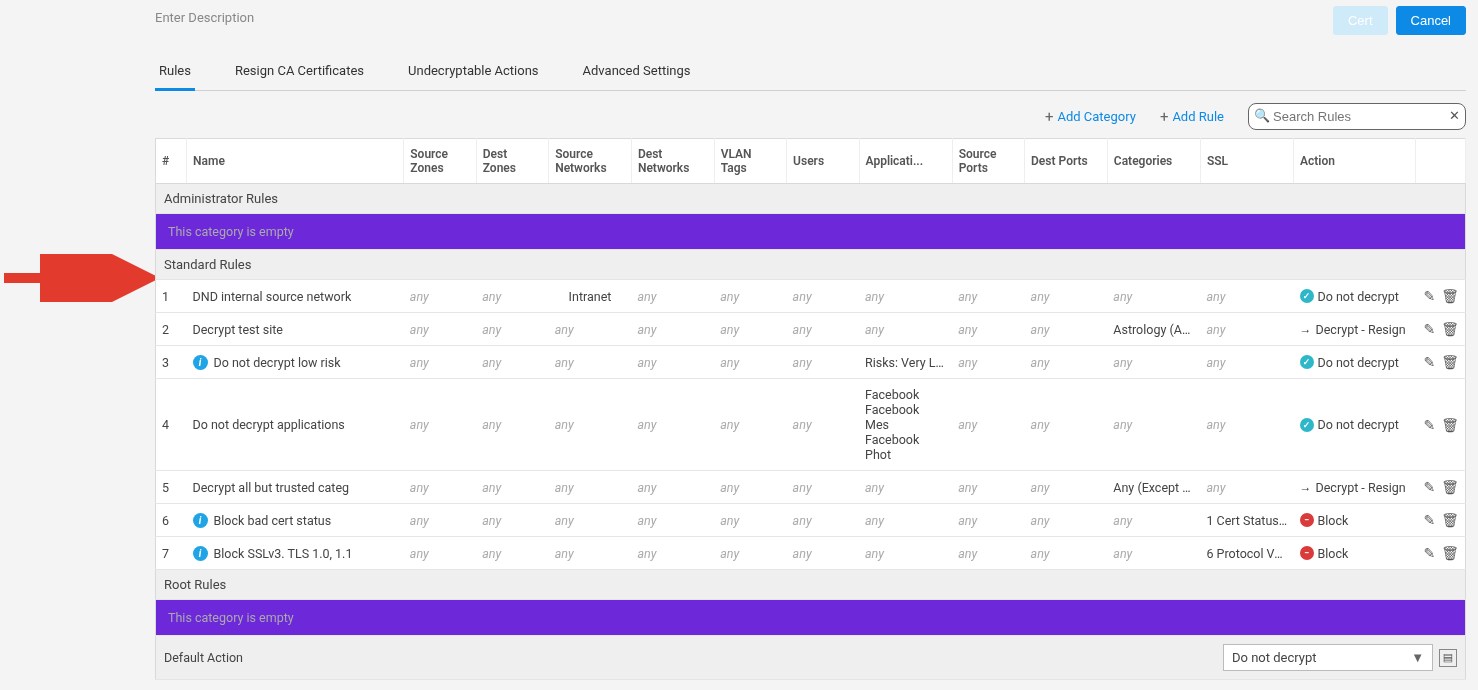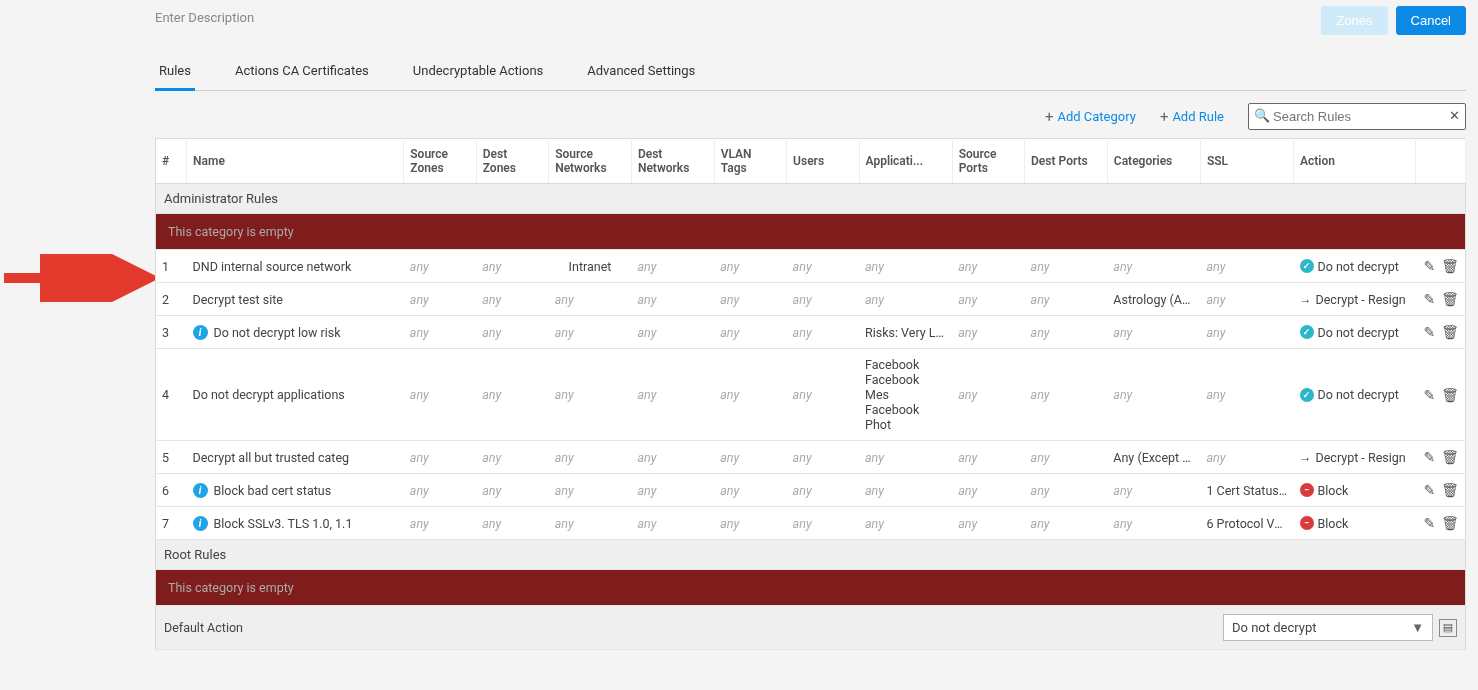--- a/index.html
+++ b/index.html
@@ -13,30 +13,30 @@
   .btn { border: 1px solid transparent; padding: 6px 14px; border-radius: 3px; font-size: 13px; cursor: pointer; margin-left: 8px; }
   .btn-save { background: #cfeaf8; color: #fff; border-color: #cfeaf8; cursor: default; }
   .btn-cancel { background: #0d8ae6; color: #fff; border-color: #0d8ae6; }
   .tabs { display: flex; border-bottom: 1px solid #d0d0d0; margin-top: 18px; gap: 36px; }
   .tab { padding: 10px 4px 12px 4px; color: #333; cursor: pointer; position: relative; }
   .tab.active::after { content: ""; position: absolute; left:0; right:0; bottom:-1px; height: 3px; background: #0d8ae6; }
   .toolbar { display: flex; justify-content: flex-end; align-items: center; gap: 24px; padding: 12px 0 8px 0; }
   .toolbar .link { color: #0d8ae6; cursor: pointer; display: flex; align-items: center; gap: 4px; }
   .plus { font-size: 15px; color: #666; }
   .search { position: relative; }
-  .search input { width: 218px; padding: 5px 24px 5px 24px; border: 1px solid #666; border-radius: 2px; font-size: 13px; }
+  .search input { width: 218px; padding: 5px 24px 5px 24px; border: 1px solid #666; border-radius: 8px; font-size: 13px; }
   .search .sicon { position: absolute; left: 6px; top: 5px; font-size: 13px; color: #666; }
   .search .xicon { position: absolute; right: 6px; top: 5px; font-size: 13px; color: #555; cursor: pointer; }
 
   table.rules { width: 100%; border-collapse: collapse; background: #fff; border: 1px solid #d9d9d9; }
   table.rules th { background: #fff; font-weight: 600; color: #555; font-size: 12px; text-align: left; padding: 8px 6px; border-bottom: 1px solid #d9d9d9; border-right: 1px solid #eee; vertical-align: middle; }
   table.rules td { padding: 8px 6px; border-bottom: 1px solid #e5e5e5; font-size: 12.5px; vertical-align: middle; color: #444; }
   table.rules td.any { color: #aaa; font-style: italic; }
   tr.category td { background: #efefef; color: #444; padding: 7px 8px; font-size: 13px; font-weight: 400; }
-  tr.empty td { background: #7f1d1d; color: #aaa; padding: 10px 12px; }
+  tr.empty td { background: #6d28d9; color: #aaa; padding: 10px 12px; }
   tr.defaultrow td { background: #efefef; padding: 8px; }
   .namecell { display: flex; align-items: center; gap: 6px; }
   .info-icon { width:15px; height:15px; border-radius:50%; background:#1fa4e6; color:#fff; font-size:10px; display:inline-flex; align-items:center; justify-content:center; font-weight:700; font-style: italic; flex-shrink:0;}
   .act { display: flex; align-items: center; gap: 4px; white-space: nowrap; }
   .act-icon { width:14px; height:14px; border-radius:50%; display:inline-flex; align-items:center; justify-content:center; font-size:9px; color:#fff; font-weight:700; flex-shrink:0;}
   .ai-check { background:#2db7c9; }
   .ai-block { background:#d93a3a; }
   .ai-arrow { color:#333; width:auto; height:auto; background:none; font-size:12px; }
   .rowactions { display:flex; gap:6px; justify-content:flex-end; }
   .rowactions span { cursor:pointer; color:#555; font-size:14px; }
@@ -67,27 +67,27 @@
       </defs>
     <line x1="4" y1="24" x2="140" y2="24" stroke="#e23b2e" stroke-width="10" marker-end="url(#ah)"></line>
   </svg>
 
   <div class="content">
     <div class="header">
       <div>
         <div class="desc">Enter Description</div>
       </div>
       <div class="header-spacer"></div>
-      <button class="btn btn-save">Zones</button>
+      <button class="btn btn-save">Cert</button>
       <button class="btn btn-cancel">Cancel</button>
     </div>
 
     <div class="tabs" id="tabs-container">
         <div class="tab active">Rules</div>
-        <div class="tab">Actions CA Certificates</div>
+        <div class="tab">Resign CA Certificates</div>
         <div class="tab">Undecryptable Actions</div>
         <div class="tab">Advanced Settings</div>
       </div>
 
     <div class="toolbar">
       <div class="link">
         <span class="plus">+</span>
         <span>Add Category</span>
       </div>
       <div class="link">
@@ -121,20 +121,23 @@
             <th class="rowact"></th>
           </tr>
         </thead>
       <tbody id="rules-body">
           <tr class="category">
             <td colspan="15">Administrator Rules</td>
           </tr>
           <tr class="empty">
             <td colspan="15">This category is empty</td>
           </tr>
+          <tr class="category">
+            <td colspan="15">Standard Rules</td>
+          </tr>
           <tr>
             <td class="idx">1</td>
             <td>
               <div class="namecell">
                 <span>DND internal source network</span>
               </div>
             </td>
             <td class="any">any</td>
             <td class="any">any</td>
             <td class="nowrap">Intranet</td>

